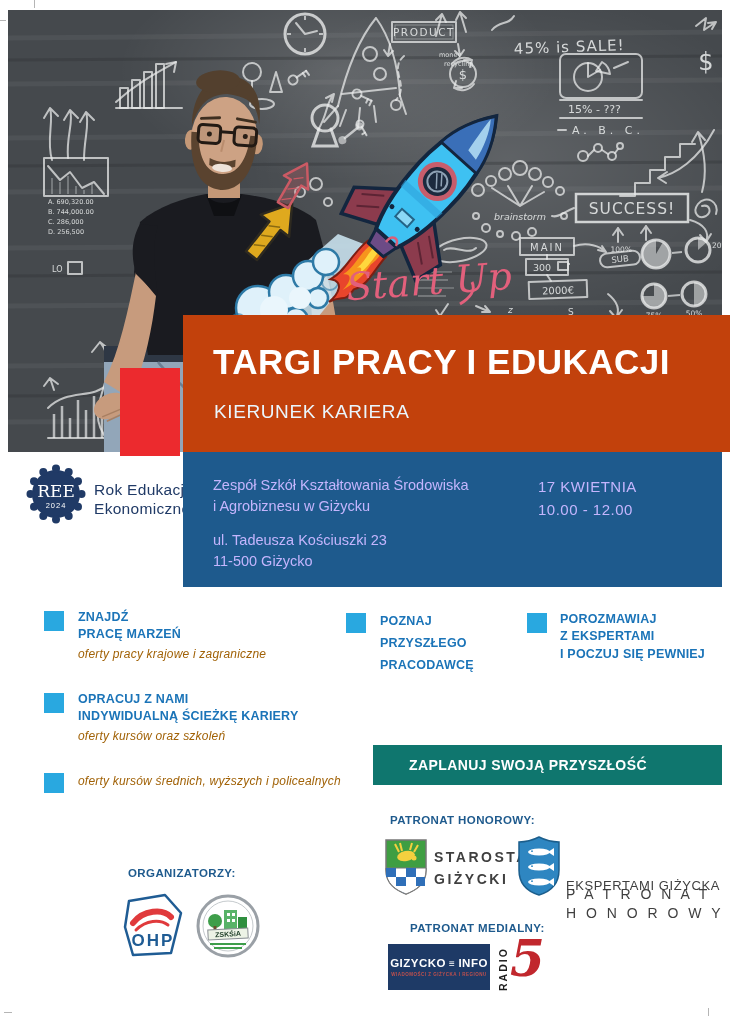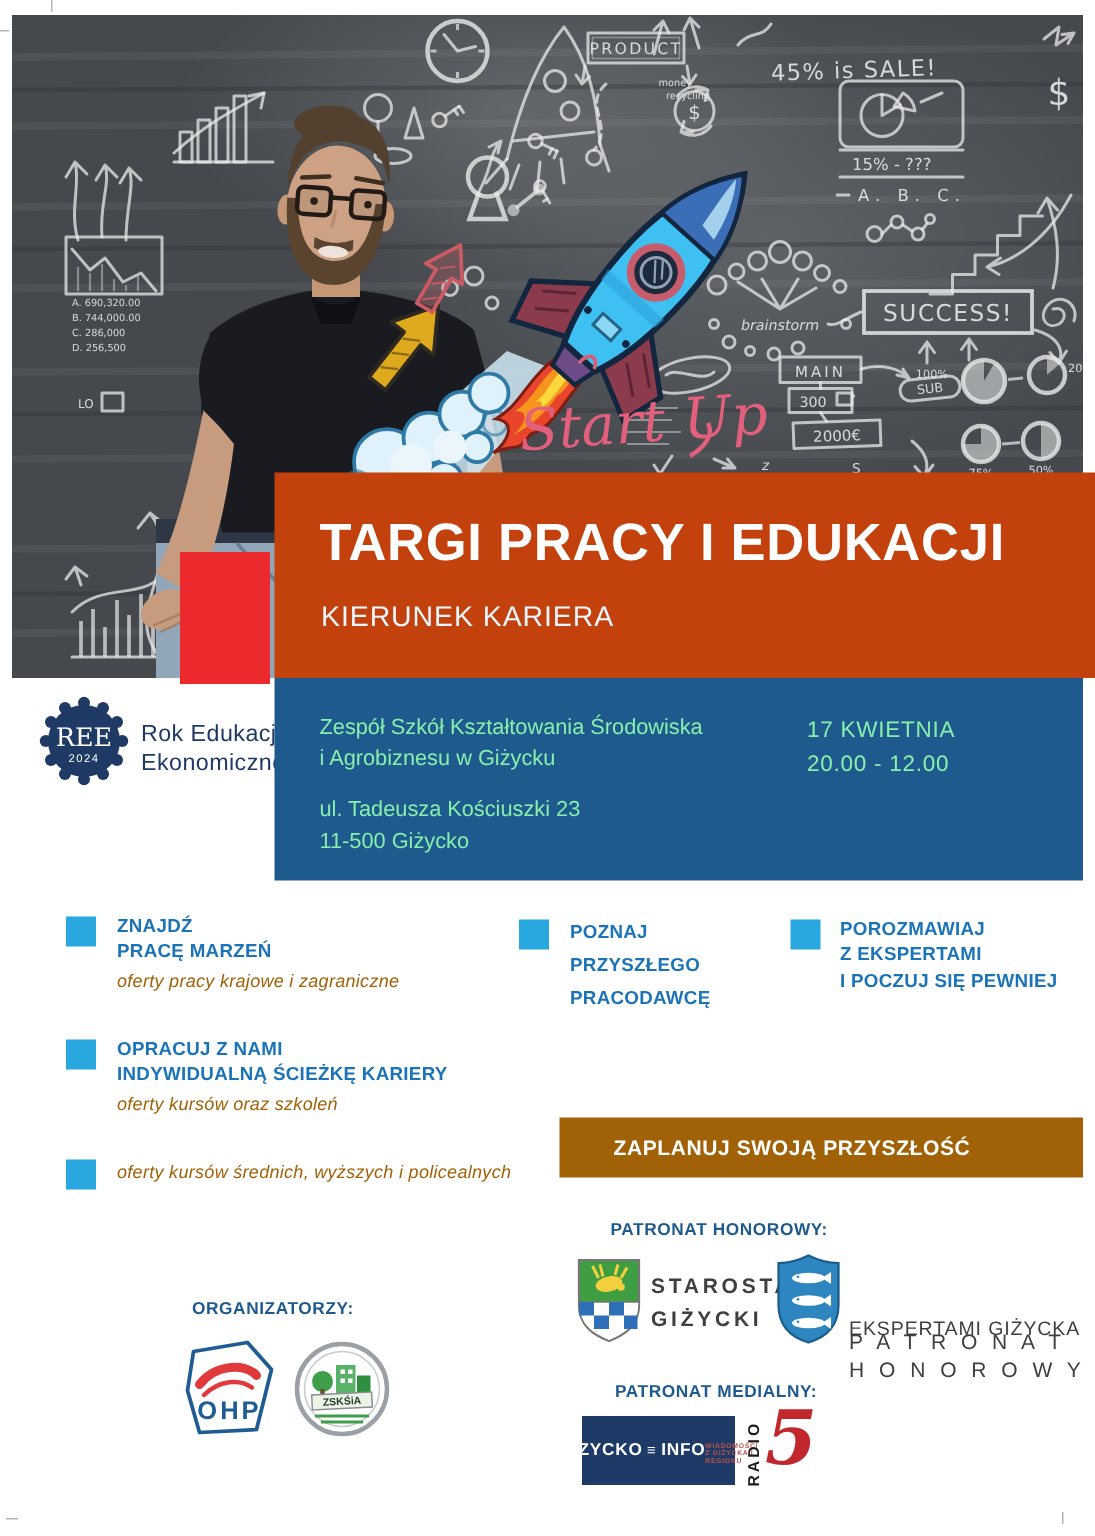--- a/index.html
+++ b/index.html
@@ -13,46 +13,46 @@
   
   .photo{position:absolute;left:8px;top:10px;width:714px;height:442px;z-index:1;}
 
   .red-square{position:absolute;left:120px;top:368px;width:60px;height:88px;background:#EC2A2E;z-index:2;}
 
   .title-band{position:absolute;left:183px;top:315px;width:651px;height:137px;background:#c2410c;z-index:3;
               color:#fff;padding:0;box-sizing:border-box;}
   .title-band .title{margin:27px 0 0 30px;font-size:35px;font-weight:bold;letter-spacing:.5px;}
   .title-band .subtitle{margin:19px 0 0 31px;font-size:19px;font-weight:normal;color:#EAF6FD;letter-spacing:.6px;}
 
-  .info-band{position:absolute;left:183px;top:452px;width:539px;height:135px;background:#1E5A8D;z-index:3;color:#86efac;}
+  .info-band{position:absolute;left:183px;top:452px;width:539px;height:135px;background:#1E5A8D;z-index:3;color:#c4b5fd;}
   .info-band .venue{position:absolute;left:30px;top:23px;font-size:14.5px;line-height:1.45;}
   .info-band .address{position:absolute;left:30px;top:78px;font-size:14.5px;line-height:1.45;}
   .info-band .datetime{position:absolute;left:355px;top:23px;font-size:15px;line-height:1.55;letter-spacing:.5px;}
 
   .ree{position:absolute;left:26px;top:464px;z-index:3;}
   .ree-label{position:absolute;left:94px;top:480px;font-size:15.5px;line-height:1.25;color:#203A66;letter-spacing:.3px;}
 
   .bullet{position:absolute;z-index:3;}
   .sq{position:absolute;width:20px;height:20px;background:#29A8E0;z-index:3;}
   .b-title{font-size:12.5px;font-weight:bold;color:#1B74B8;line-height:1.38;letter-spacing:.2px;}
   .b-desc{font-size:12px;font-style:italic;color:#a16207;margin-top:3px;letter-spacing:.2px;}
 
-  .cta{position:absolute;left:373px;top:745px;width:349px;height:40px;background:#a16207;z-index:3;
+  .cta{position:absolute;left:373px;top:745px;width:349px;height:40px;background:#0f766e;z-index:3;
        color:#fff;font-size:14px;font-weight:bold;letter-spacing:.4px;line-height:40px;padding-left:36px;box-sizing:border-box;}
 
   .sec-label{position:absolute;z-index:3;font-size:11.5px;font-weight:bold;color:#1E5A8D;letter-spacing:.4px;}
 
   .logo-svg{position:absolute;z-index:3;}
   .starosta-text{position:absolute;left:434px;top:846px;z-index:3;font-size:14px;font-weight:bold;color:#3F3F3F;
                  letter-spacing:2.5px;line-height:22px;}
   .burmistrz-top{position:absolute;left:566px;top:841px;z-index:3;font-size:14px;color:#3F3F3F;letter-spacing:3px;line-height:19px;margin-top:44px;}
   .burmistrz-bottom{position:absolute;left:566px;top:878px;z-index:3;font-size:13px;color:#3F3F3F;letter-spacing:.6px;}
 
   .gizycko{position:absolute;left:388px;top:944px;width:102px;height:46px;background:#1E3A66;z-index:3;
-           display:flex;flex-direction:row;align-items:center;justify-content:center;}
+           display:flex;flex-direction:column;align-items:center;justify-content:center;}
   .gizycko .row{color:#fff;font-size:11.5px;font-weight:bold;letter-spacing:.5px;display:flex;align-items:center;gap:3px;}
   .gizycko .menu{font-size:10px;font-weight:normal;}
   .gizycko .sub{margin-top:3px;font-size:4.5px;color:#C0504D;letter-spacing:.5px;font-weight:bold;}
 
   .radio-word{position:absolute;left:497px;top:991px;z-index:3;transform:rotate(-90deg);transform-origin:left top;
               font-size:10.5px;font-weight:bold;color:#1c1c1c;letter-spacing:2px;}
   .radio-five{position:absolute;left:510px;top:934px;z-index:3;font-family:"DejaVu Serif",serif;
               font-style:italic;font-weight:bold;font-size:50px;color:#C1272D;line-height:1;}
 
   
@@ -441,21 +441,21 @@
     <div class="subtitle">KIERUNEK KARIERA</div>
   </div>
 
   <div class="info-band">
     <div class="venue pre">Zespół Szkół Kształtowania Środowiska
 i Agrobiznesu w Giżycku</div>
     <div class="address pre">ul. Tadeusza Kościuszki 23
 11-500 Giżycko</div>
     <div class="datetime">
       <div>17 KWIETNIA</div>
-      <div>20.00 - 12.00</div>
+      <div>10.00 - 12.00</div>
     </div>
   </div>
 
   <svg class="ree" width="60" height="60" viewBox="0 0 60 60">
     <g fill="#203A66">
       <circle cx="30" cy="30" r="24"></circle>
       <g>
         <circle cx="30" cy="4.5" r="4"></circle>
           <circle cx="42.7" cy="8" r="4"></circle>
           <circle cx="52" cy="17.3" r="4"></circle>
@@ -533,21 +533,21 @@
         <rect x="31" y="25" width="3" height="3"></rect>
         <rect x="36" y="25" width="3" height="3"></rect>
       </g>
     <g transform="rotate(-3 32 40)">
       <rect x="12" y="35" width="40" height="10" fill="#EDF3E6" stroke="#8A8F94" stroke-width="1"></rect>
       <text x="32" y="42.5" text-anchor="middle" font-family="Liberation Sans, sans-serif" font-weight="bold" font-size="7" fill="#21402A">ZSKŚiA</text>
     </g>
     <path d="M14 50 L50 50 M18 54 L46 54" stroke="#3E9E4A" stroke-width="2"></path>
   </svg>
 
-  <div class="sec-label" style="left:407px;top:814px;">PATRONAT HONOROWY:</div>
+  <div class="sec-label" style="left:390px;top:814px;">PATRONAT HONOROWY:</div>
 
   <svg class="logo-svg" style="left:384px;top:838px;" width="44" height="58" viewBox="0 0 44 58">
     <path d="M2 2 H42 V32 C42 46 32 52 22 56 C12 52 2 46 2 32 Z" fill="#3F9E42" stroke="#777" stroke-width="1.5"></path>
     <g fill="#F4D03F">
       <ellipse cx="22" cy="18" rx="9" ry="5" transform="rotate(-12 22 18)"></ellipse>
       <path d="M15 14 L11 6 M18 13 L16 5 M26 12 L28 5 M30 14 L34 7" stroke="#F4D03F" stroke-width="2" fill="none"></path>
       <circle cx="30" cy="20" r="2.5"></circle>
     </g>
     <path d="M2 30 H42 V32 C42 46 32 52 22 56 C12 52 2 46 2 32 Z" fill="#ffffff" stroke="#777" stroke-width="1"></path>
     <g fill="#2F6FB8">

